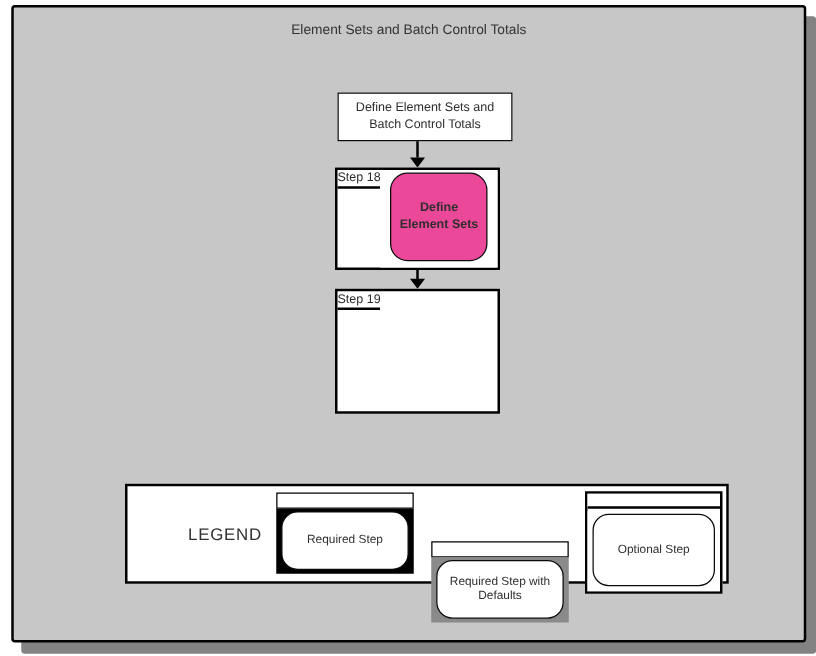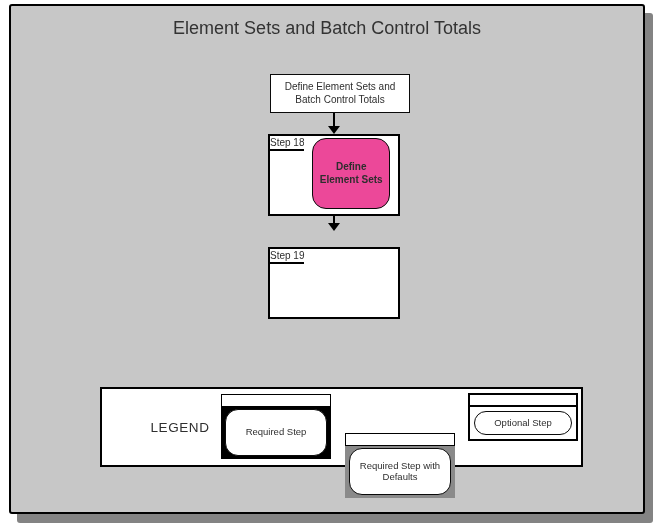--- a/index.html
+++ b/index.html
@@ -6,21 +6,21 @@
   html,body { width:653px; height:525px; background:#ffffff; overflow:hidden;
               font-family:"Liberation Sans","DejaVu Sans",sans-serif; color:#2e2e2e; }
   #stage { position:relative; width:653px; height:525px; background:#ffffff; }
 
   
   .panel { position:absolute; left:9px; top:4px; width:636px; height:510px;
            border:2px solid #000; border-radius:3px;
            box-shadow:8px 9px 0 0 #838383; }
 
   .title { position:absolute; left:0; right:0; top:12px; text-align:center;
-           font-size:18px; color:#333; }
+           font-size:11px; color:#333; }
 
   
   .startbox { position:absolute; left:259px; top:68px; width:140px; height:39px;
               background:#fff; border:1px solid #0a0a0a; display:flex; align-items:center;
               justify-content:center; text-align:center; font-size:10px; line-height:1.25;
               padding:2px 3px; }
   .stepbox { position:absolute; left:257px; width:132px; background:#fff;
              border:2px solid #000; display:flex; flex-direction:row; }
   .stepbox .hdr { height:15px; border-bottom:2px solid #000; display:flex;
                   align-items:center; justify-content:center; font-size:10px; }
@@ -44,21 +44,21 @@
                   font-size:13.5px; letter-spacing:0.6px; color:#2f2f2f; }
   .litem { position:absolute; top:5px; width:110px; height:65px; }
   .litem .lhdr { position:absolute; left:0; right:0; top:0; height:13px;
                  background:#fff; border:1px solid #000; }
   .litem .lbdy { position:absolute; left:0; right:0; top:13px; bottom:0; }
   .lnode { position:absolute; left:4px; right:4px; top:2px; bottom:3px;
            background:#fff; border:1px solid #0a0a0a; border-radius:13px;
            display:flex; align-items:center; justify-content:center; text-align:center;
            font-size:9.5px; line-height:1.15; padding:0 2px; }
   
-  .litem.boxed { top:4px; height:48px; border:2px solid #000; background:#fff; }
+  .litem.boxed { top:4px; height:82px; border:2px solid #000; background:#fff; }
   .litem.boxed .lhdr { position:static; height:12px; border:none; border-bottom:2px solid #000; }
   .litem.boxed .lbdy { top:14px; }
   .litem.boxed .lnode { bottom:4px; }
 </style>
 </head>
 <body>
 
 <div id="stage">
   <div class="panel" style="background-color: rgb(199, 199, 199);">
 
@@ -76,21 +76,21 @@
       <div class="bdy">
         <div class="node">Define Element Sets</div>
       </div>
     </div>
 
     <div>
       <div class="aline" style="top:210px;height:8px;"></div>
       <div class="ahead" style="top:217px;"></div>
     </div>
 
-    <div class="stepbox" style="top:225px;height:72px;margin-top:16px;">
+    <div class="stepbox" style="top:225px;height:100px;">
       <div class="hdr">Step 19</div>
     </div>
 
     <div class="legend">
       <div class="legend-title">LEGEND</div>
 
       <div class="litem" style="left:119px;">
         <div class="lhdr"></div>
         <div class="lbdy" style="background-color: rgb(0, 0, 0);">
           <div class="lnode">Required Step</div>

